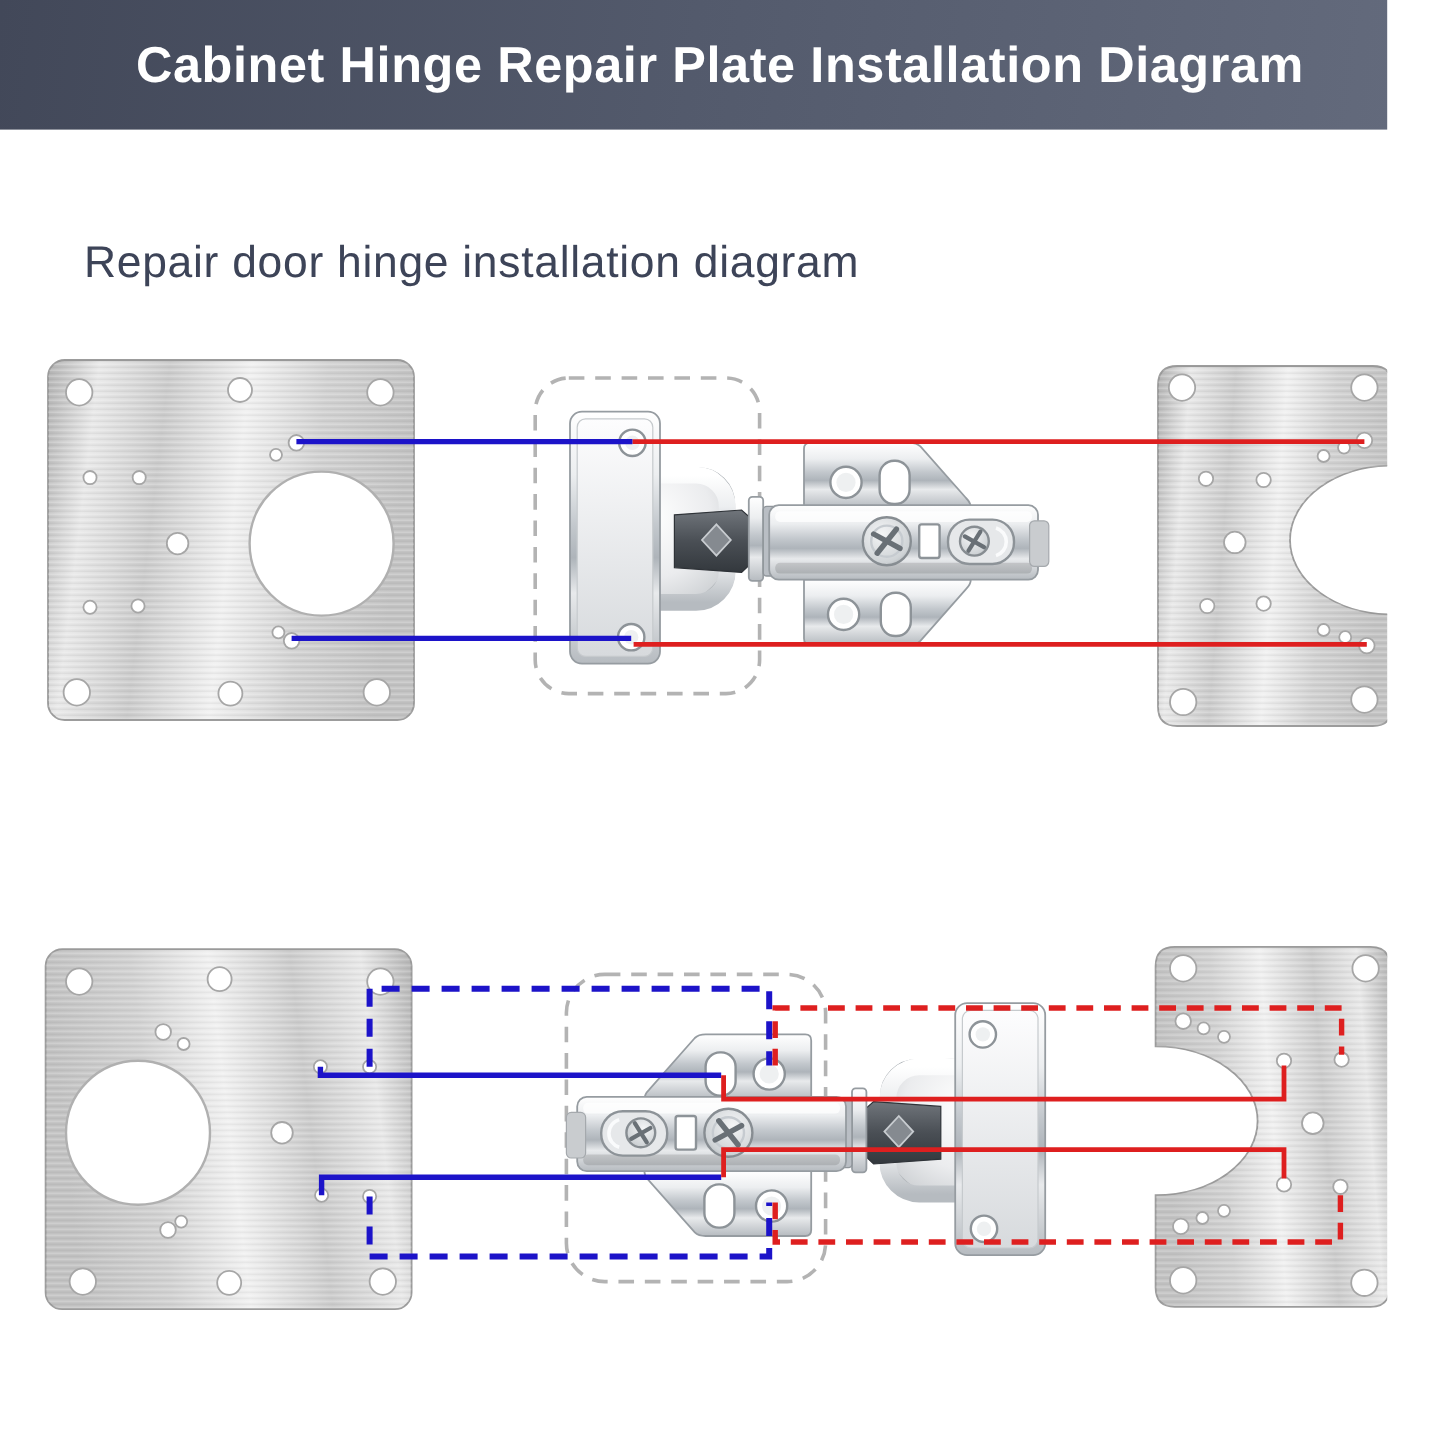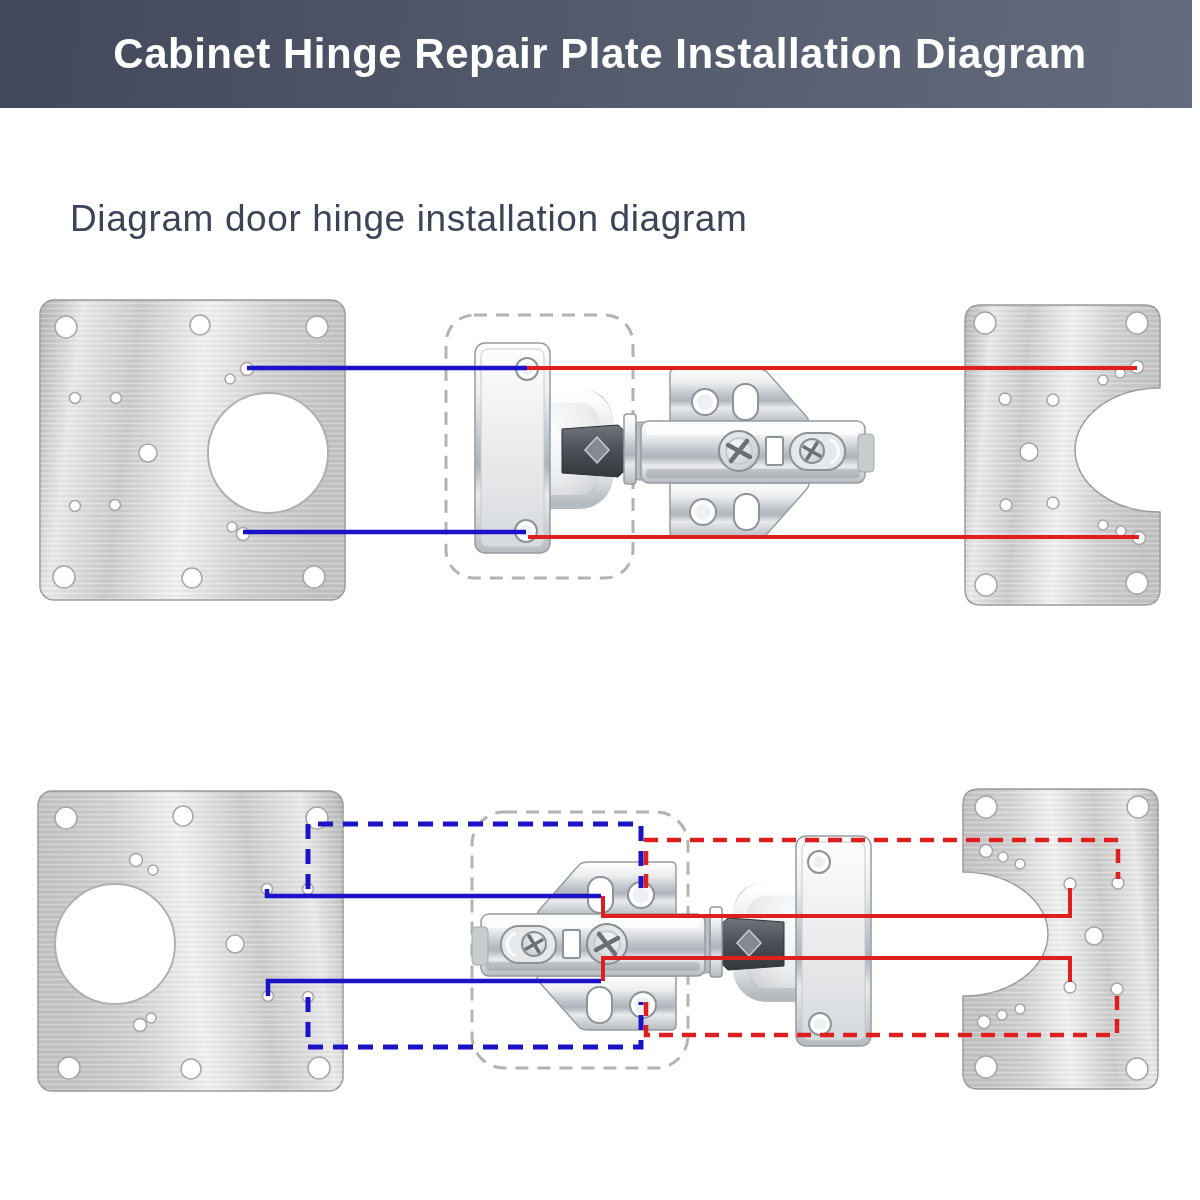--- a/index.html
+++ b/index.html
@@ -1,20 +1,19 @@
 <!DOCTYPE html>
 <html style="--banner-bg-left: #424859; --banner-bg-mid: #535a6c; --banner-bg-right: #646b7d; --banner-text: #ffffff; --section-title: #3d4458; --connector-blue: #1c13c9; --connector-red: #de1f1f; --outline-dash-gray: #b3b3b3; --plate-metal-light: #f2f2f2; --plate-metal-dark: #b9b9b9;"><head>
 <meta charset="utf-8">
 <style>
   html,body { margin:0; padding:0; background:#ffffff; }
   .stage {
     position:relative; width:1156px; height:1200px; overflow:hidden;
     background:#ffffff;
     font-family:"Liberation Sans", sans-serif;
-    padding-left:36px;
   }
   .banner {
     position:absolute; left:0; top:0; width:1200px; height:108px;
     background:linear-gradient(97deg,
       var(--banner-bg-left,#424859) 0%,
       var(--banner-bg-mid,#535a6c) 48%,
       var(--banner-bg-right,#646b7d) 100%);
     display:flex; align-items:center; justify-content:center;
   }
   .banner h1 {
@@ -61,21 +60,21 @@
 </style>
 </head>
 <body>
 
 <div class="stage">
 
   <header class="banner">
     <h1>Cabinet Hinge Repair Plate Installation Diagram</h1>
   </header>
 
-  <h2 class="sec t1">Diagram door hinge installation diagram</h2>
+  <h2 class="sec t1">Repair door hinge installation diagram</h2>
 
   <svg class="art" width="1200" height="1200" viewBox="0 0 1200 1200">
     <defs>
       <linearGradient id="steelG" x1="0" y1="0" x2="1" y2="0.12">
         <stop offset="0" stop-color="#b4b4b4"></stop>
         <stop offset="0.14" stop-color="#e9e9e9"></stop>
         <stop offset="0.33" stop-color="#cccccc"></stop>
         <stop offset="0.55" stop-color="#f1f1f1"></stop>
         <stop offset="0.76" stop-color="#d2d2d2"></stop>
         <stop offset="1" stop-color="#c3c3c3"></stop>

